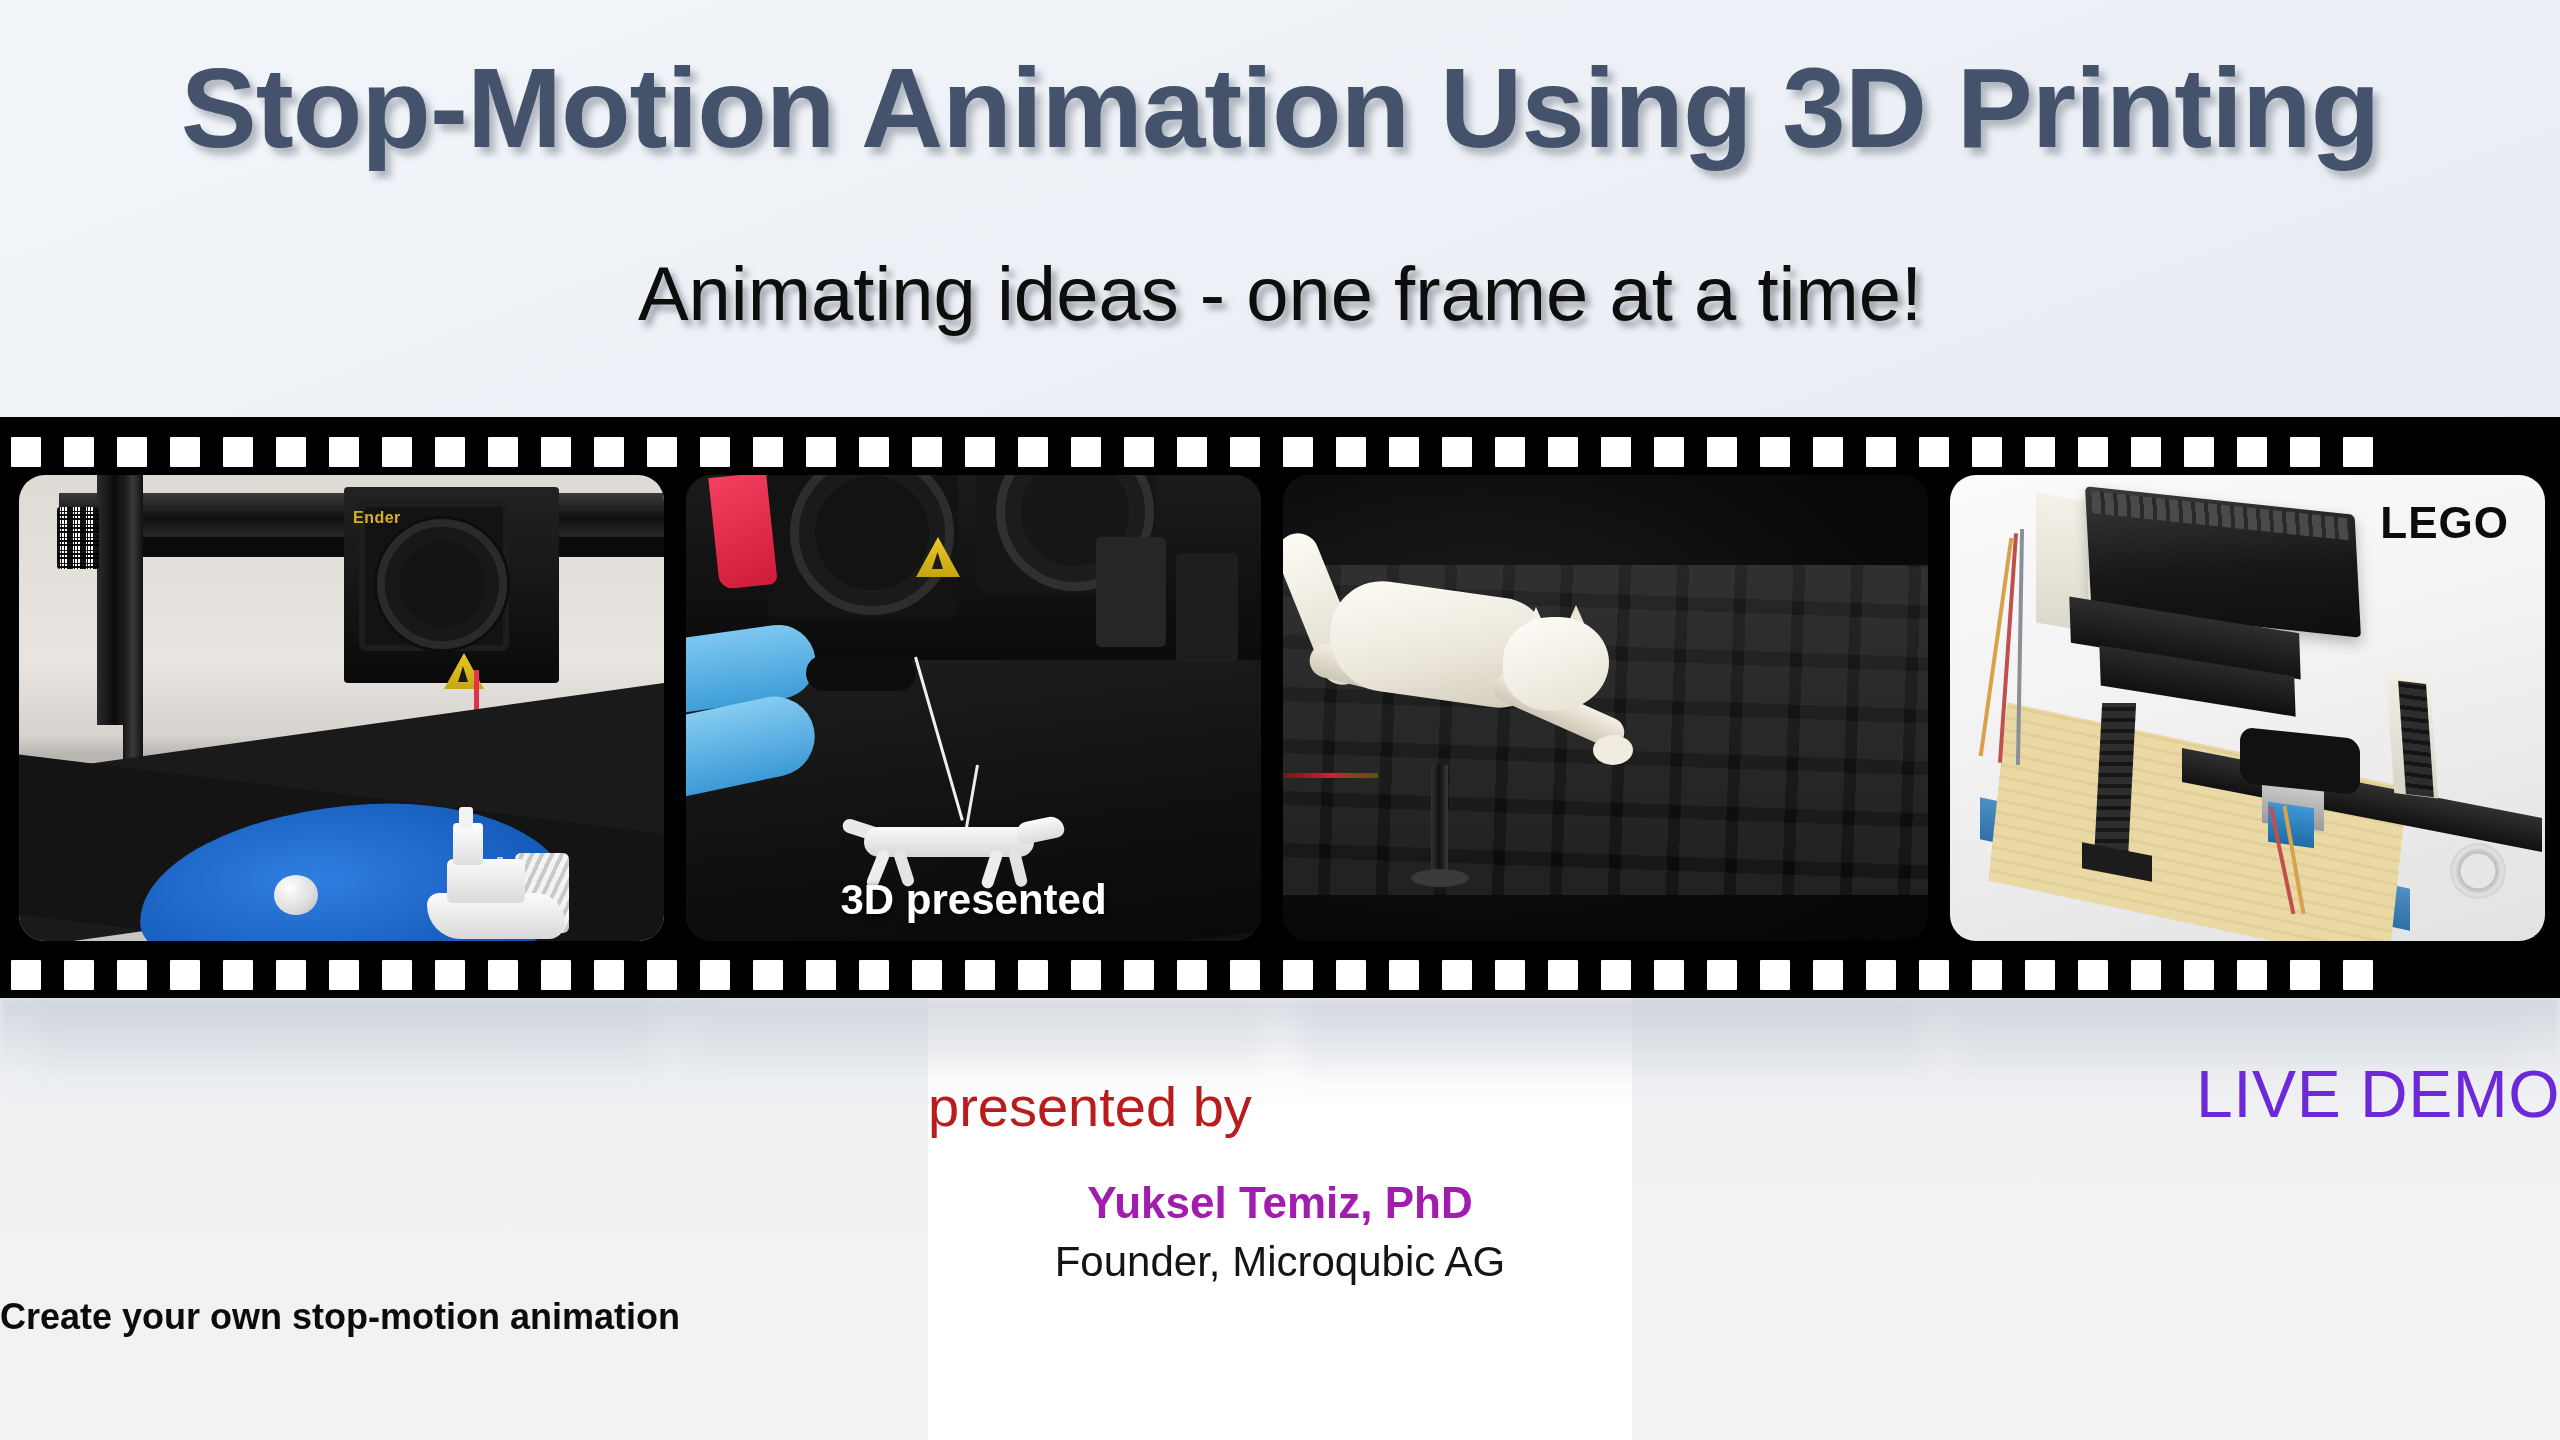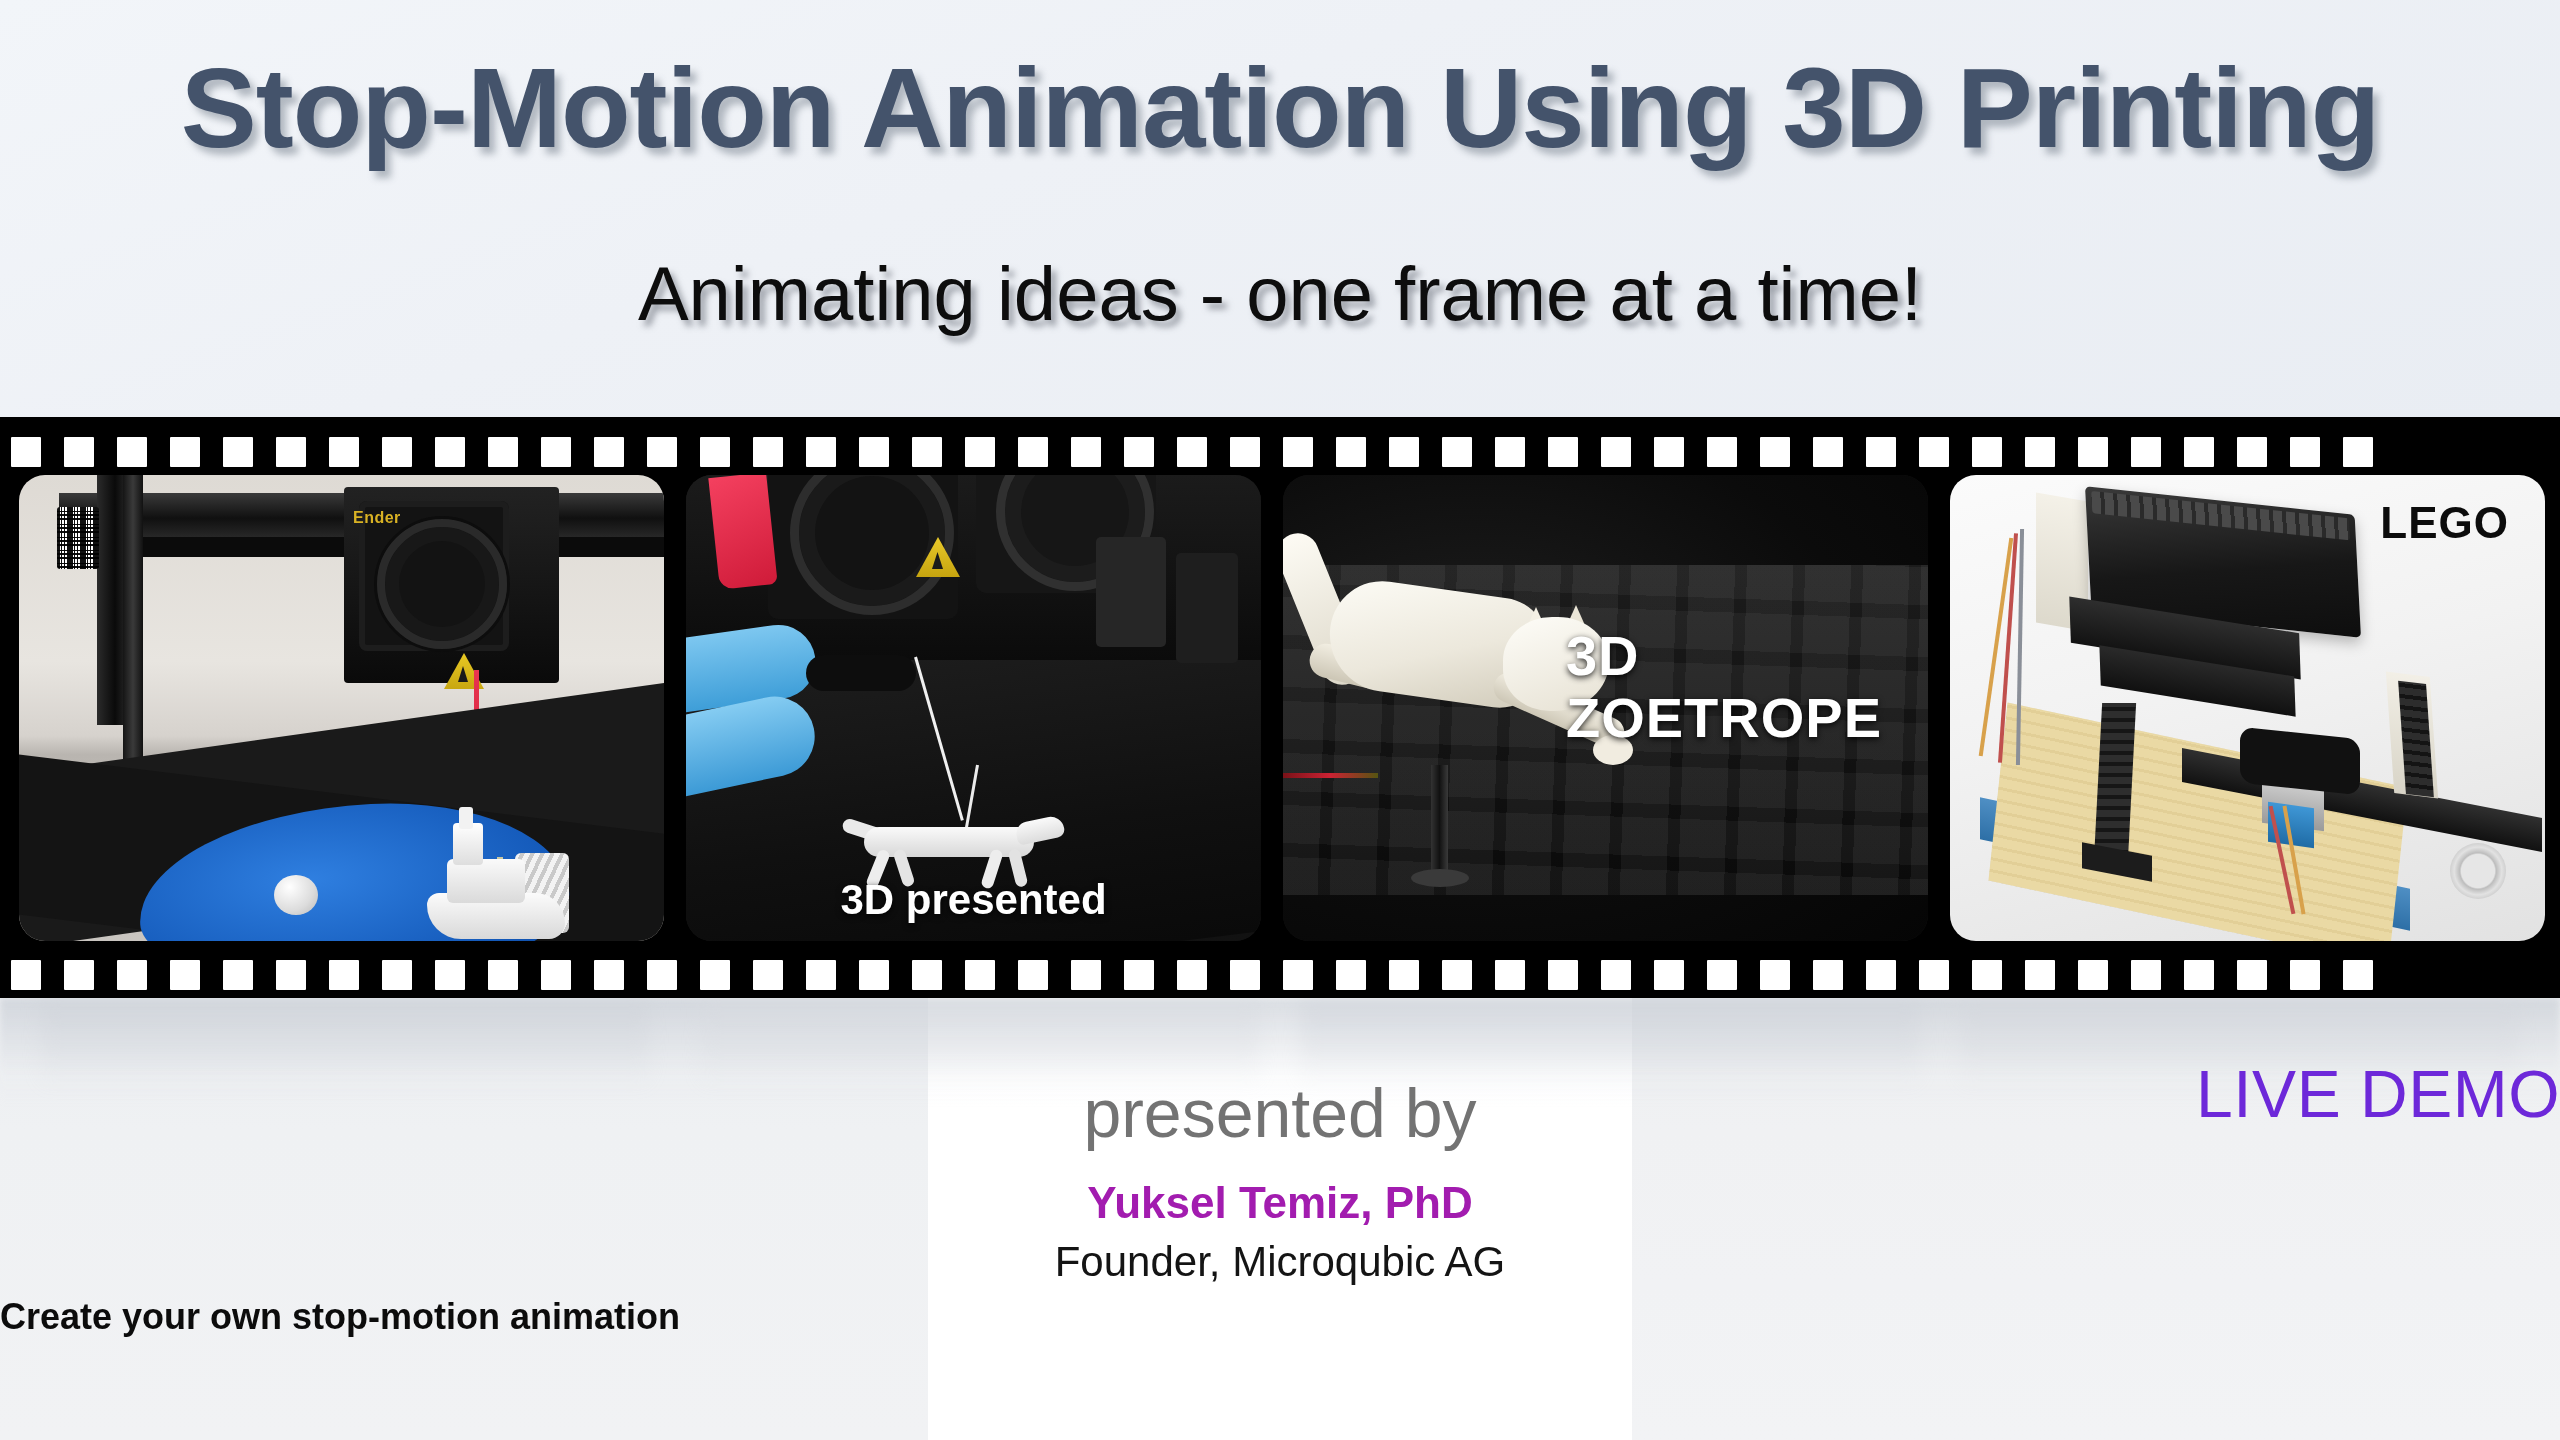--- a/index.html
+++ b/index.html
@@ -229,22 +229,22 @@
   #rb3{left:1300px;width:620px;background:linear-gradient(180deg,#cfd3da,rgba(240,242,245,0));}
   #rb4{left:1960px;width:560px;background:linear-gradient(180deg,#d4d7dd,rgba(240,242,245,0));}
 
   
   #hands-on{position:absolute;left:0;top:86px;width:928px;text-align:center;
     font-size:66px;color:#44536b;line-height:1.12;letter-spacing:.5px;white-space:pre-line;}
   #hands-on-sub{position:absolute;left:0;top:298px;width:928px;
     font-size:36px;font-weight:bold;color:#0c0c0c;}
 
   
-  #presented-by{position:absolute;left:928px;top:76px;width:704px;text-align:center;
-    font-size:68px;color:#737373;font-weight:500;}
+  #presented-by{position:absolute;left:928px;top:76px;width:704px;
+    font-size:56px;color:#b91c1c;font-weight:500;}
   #presenter-name{position:absolute;left:928px;top:180px;width:704px;text-align:center;
     font-size:44px;font-weight:bold;color:#a21caf;}
   #presenter-role{position:absolute;left:928px;top:240px;width:704px;text-align:center;
     font-size:42px;color:#141414;}
 
   
   #live-demo{position:absolute;left:1632px;top:58px;width:928px;text-align:right;
     font-size:66px;color:#6d28d9;letter-spacing:.5px;}
   #live-demo-sub{position:absolute;left:1632px;top:148px;width:928px;text-align:center;
     font-size:31px;font-weight:bold;color:#0c0c0c;}
@@ -423,22 +423,20 @@
           <div class="tail"></div>
           <div class="leg1"></div>
           <div class="torso"></div>
           <div class="leg2"></div>
           <div class="ear1"></div>
             <div class="ear2"></div>
           <div class="head"></div>
           <div class="paw"></div>
         </div>
       </div>
-      <div class="cap">3D
-ZOETROPE</div>
     </div>
 
     <div class="frame" id="f4">
       <div class="scene">
         <div class="base"></div>
         <div class="plate"></div>
         <div class="w1"></div>
           <div class="w2"></div>
           <div class="w3"></div>
         <div class="white1"></div>

